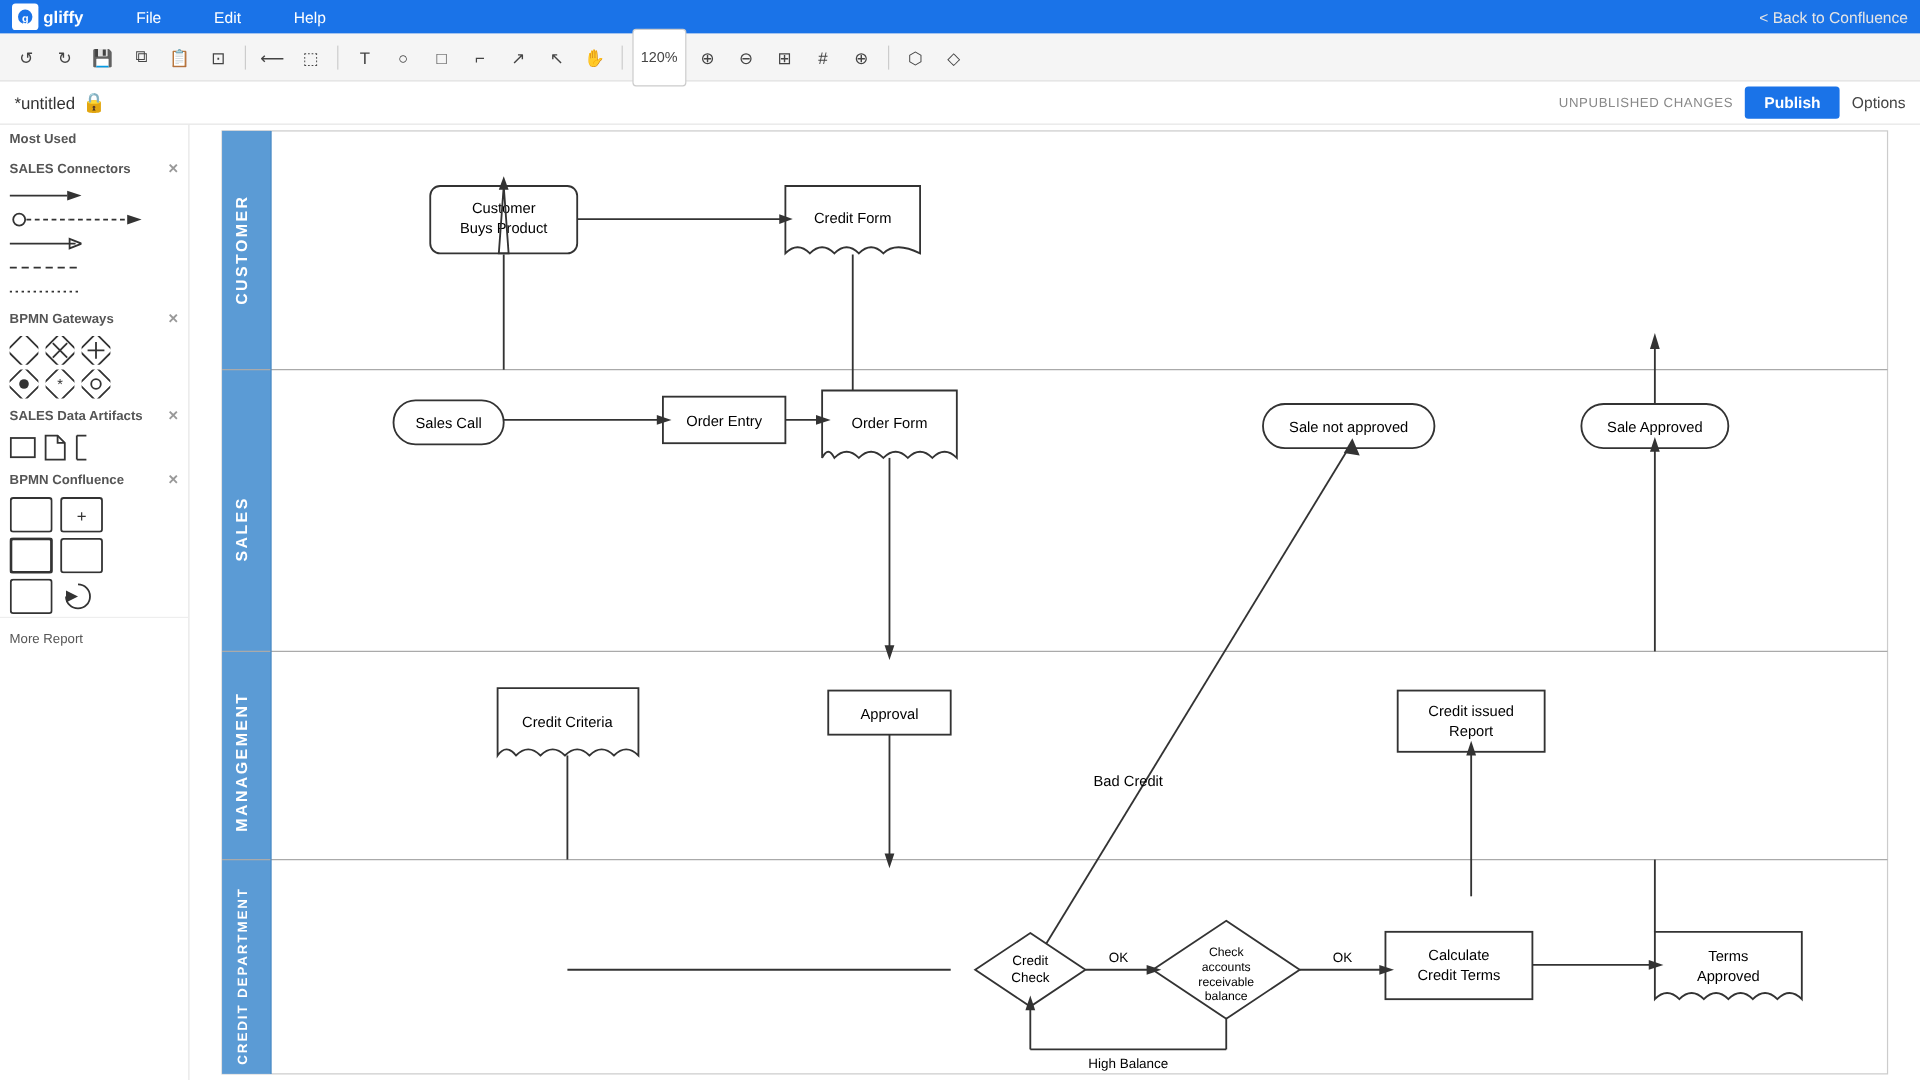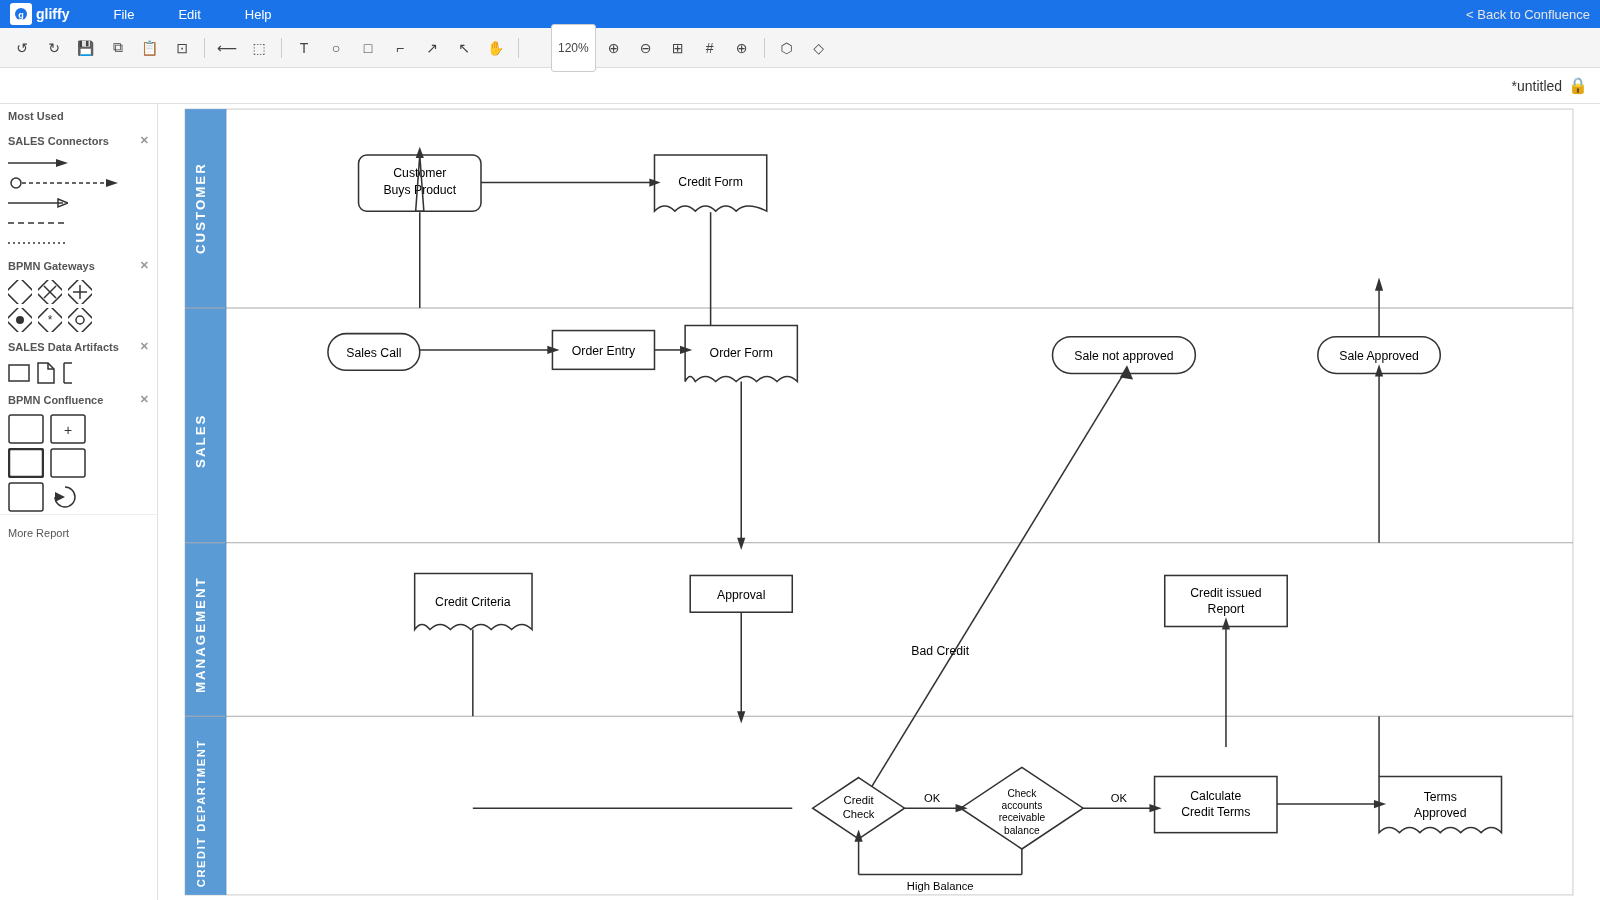--- a/index.html
+++ b/index.html
@@ -31,31 +31,30 @@
       gap: 4px;
     }
     .toolbar-btn {
       width: 28px; height: 28px;
       border: none; background: transparent;
       cursor: pointer; border-radius: 3px;
       display: flex; align-items: center; justify-content: center;
       font-size: 14px; color: #444;
     }
     .toolbar-sep { width: 1px; height: 20px; background: #ccc; margin: 0 4px; }
-    .toolbar-zoom { font-size: 12px; color: #444; padding: 16px 6px; border: 1px solid #ccc; border-radius: 3px; background: white; margin-left: 24px; }
+    .toolbar-zoom { font-size: 12px; color: #444; padding: 16px 6px; border: 1px solid #ccc; border-radius: 3px; background: white; }
 
     
     #titlebar {
       height: 36px;
       background: white;
       border-bottom: 1px solid #e0e0e0;
       display: flex;
       align-items: center;
       padding: 0 12px;
-      justify-content: flex-end;
     }
     #titlebar .title { font-size: 14px; color: #333; }
     #titlebar .lock-icon { margin-left: 6px; color: #666; }
     #titlebar .right { margin-left: auto; display: flex; align-items: center; gap: 10px; }
     #titlebar .unpublished { font-size: 11px; color: #888; text-transform: uppercase; letter-spacing: 0.5px; }
     #titlebar .publish-btn {
       background: #1a73e8; color: white; border: none;
       padding: 6px 16px; border-radius: 3px; cursor: pointer; font-size: 13px; font-weight: bold;
     }
     #titlebar .options-btn { font-size: 13px; color: #444; cursor: pointer; }
@@ -148,20 +147,25 @@
   <button class="toolbar-btn">#</button>
   <button class="toolbar-btn">⊕</button>
   <div class="toolbar-sep"></div>
   <button class="toolbar-btn">⬡</button>
   <button class="toolbar-btn">◇</button>
 </div>
 
 <div id="titlebar">
   <span class="title">*untitled</span>
   <span class="lock-icon">🔒</span>
+  <div class="right">
+    <span class="unpublished">UNPUBLISHED CHANGES</span>
+    <button class="publish-btn">Publish</button>
+    <span class="options-btn">Options</span>
+  </div>
 </div>
 
 <div id="main">
 
   <div id="sidebar">
 
     <div class="sidebar-section-header">
       <span>Most Used</span>
     </div>
 

